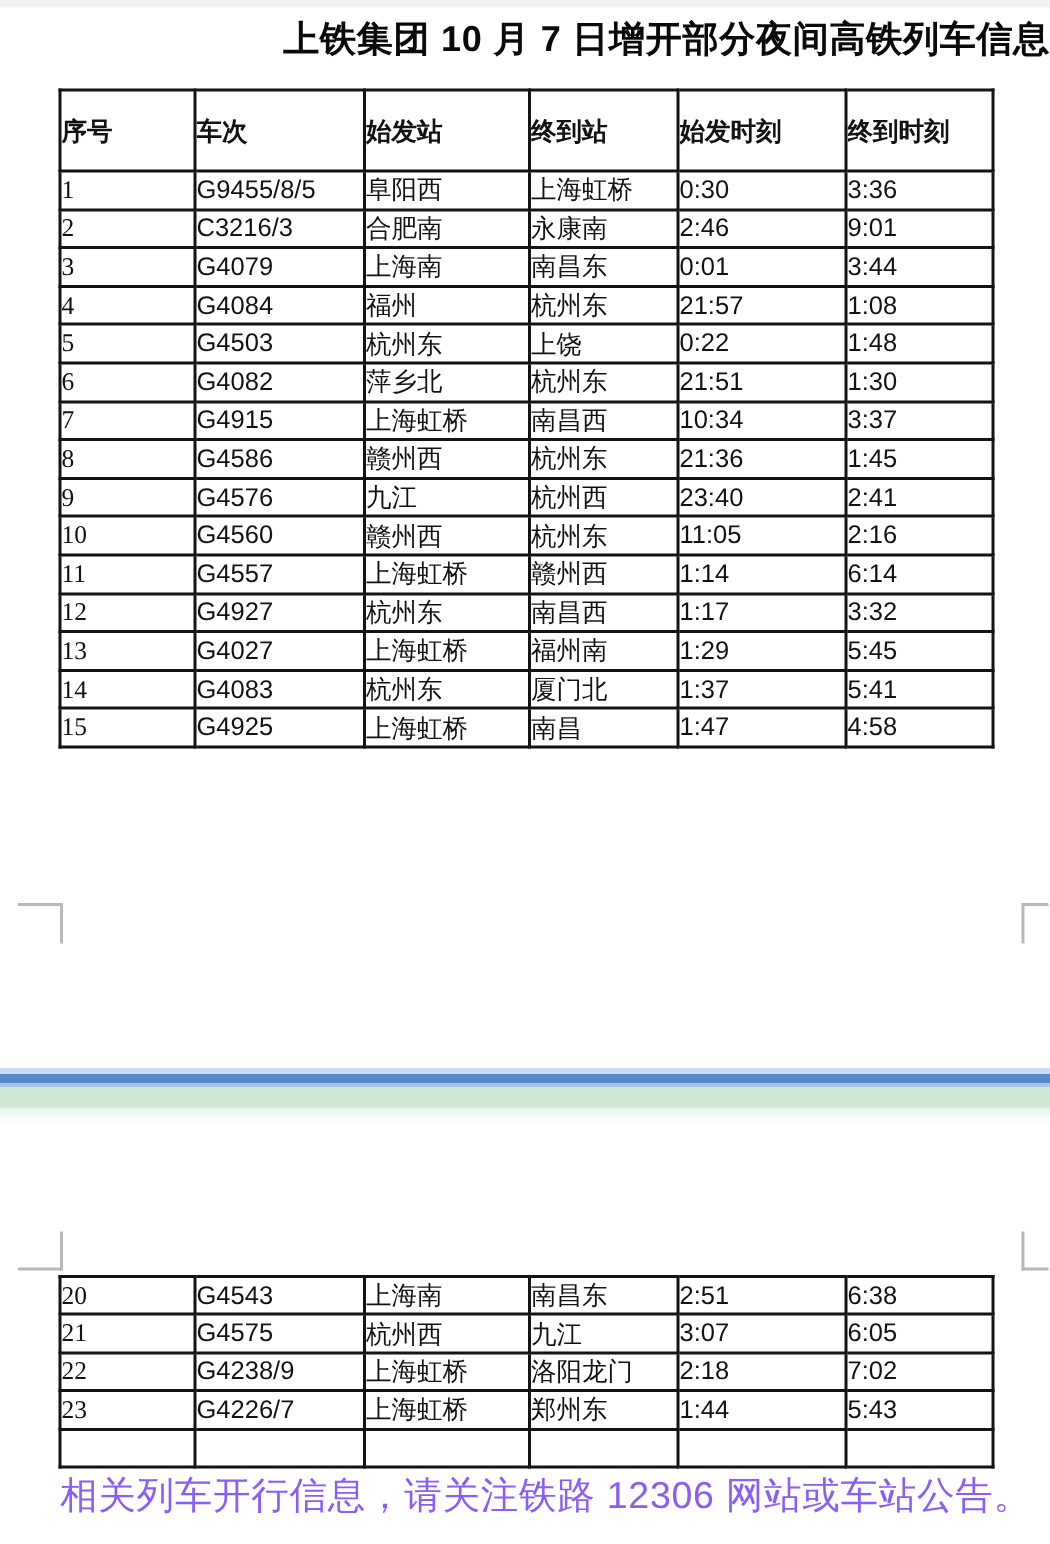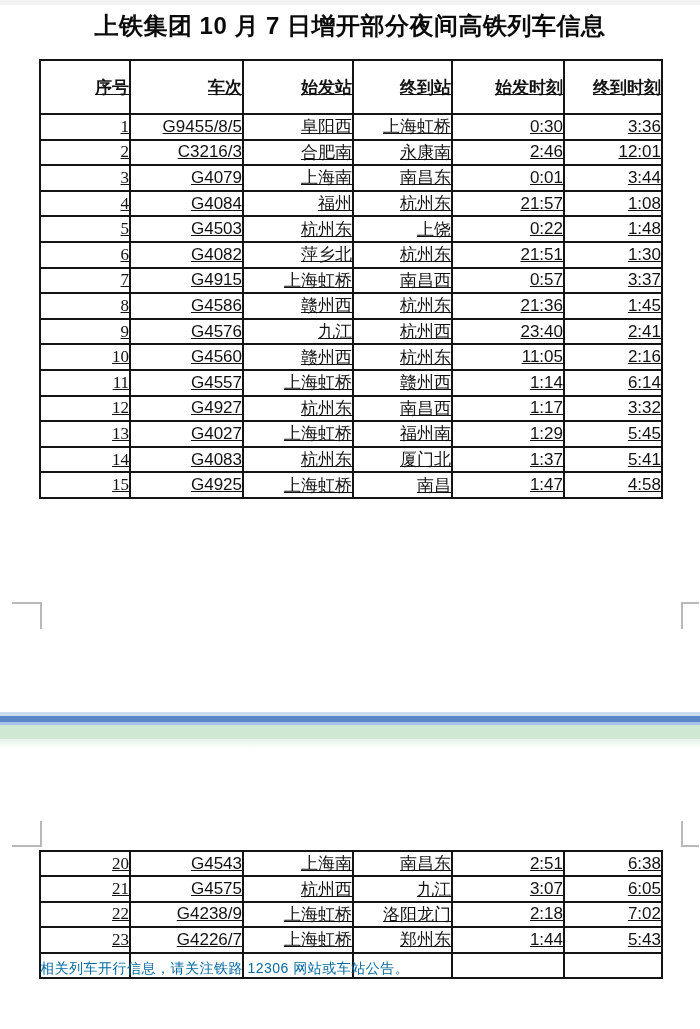--- a/index.html
+++ b/index.html
@@ -2,26 +2,26 @@
 <html><head>
 <meta charset="utf-8">
 <style>
   html,body{margin:0;padding:0;}
   body{
     width:700px;height:1029px;background:#ffffff;position:relative;
     font-family:"Liberation Sans",sans-serif;color:#121212;overflow:hidden;
   }
   .top-strip{position:absolute;top:0;left:0;width:700px;height:5px;background:#f2f2f2;}
   .title{
-    position:absolute;top:10px;left:0;width:700px;margin:0;text-align:center;
+    position:absolute;top:10px;left:0;width:700px;margin:0;text-align:right;
     font-size:24px;font-weight:700;letter-spacing:.5px;color:#0a0a0a;
   }
   table.train-table{
     position:absolute;left:39px;width:622px;border-collapse:collapse;table-layout:fixed;
-    text-align:right;background:#fff;text-decoration:underline;
+    text-align:left;background:#fff;
   }
   .t1{top:59px;}
   .t2{top:850px;}
   .train-table th,.train-table td{border:2px solid #141414;padding:0;overflow:hidden;white-space:nowrap;}
   .train-table th{height:52px;font-size:17px;font-weight:700;}
   .t1 td{height:23.6px;font-size:17px;}
   .t2 td{height:23.4px;font-size:17px;}
   .col-seq{font-family:"Liberation Serif",serif;font-size:16px;}
   .col-train,.col-time{font-family:"Liberation Sans",sans-serif;}
   
@@ -31,21 +31,21 @@
   .mark-t-left {top:821px;left:12px;width:28px;height:24px;border-bottom:2px solid #b9b9b9;border-right:2px solid #b9b9b9;}
   .mark-t-right{top:821px;left:681px;width:16px;height:24px;border-bottom:2px solid #b9b9b9;border-left:2px solid #b9b9b9;}
   
   .stripe{position:absolute;left:0;width:700px;}
   .stripe-lb1{top:712px;height:4px;}
   .stripe-blue{top:716px;height:6px;}
   .stripe-lb2{top:722px;height:3px;}
   .stripe-green{top:725px;height:14px;}
   .stripe-fade{top:739px;height:10px;background:linear-gradient(#e7f4eb,#ffffff);}
   .footer-note{
-    position:absolute;top:960px;left:40px;margin:0;font-size:14px;letter-spacing:.5px;color:#0369a1;
+    position:absolute;top:980px;left:40px;margin:0;font-size:25px;letter-spacing:.5px;color:#8b5cf6;
   }
 </style>
 </head>
 <body>
 
 <div class="top-strip"></div>
 
 <h1 class="title">上铁集团 10 月 7 日增开部分夜间高铁列车信息</h1>
 
 <table class="train-table t1">
@@ -75,21 +75,21 @@
         <td class="col-station">上海虹桥</td>
         <td class="col-time">0:30</td>
         <td class="col-time">3:36</td>
       </tr>
       <tr>
         <td class="col-seq">2</td>
         <td class="col-train">C3216/3</td>
         <td class="col-station">合肥南</td>
         <td class="col-station">永康南</td>
         <td class="col-time">2:46</td>
-        <td class="col-time">12:01</td>
+        <td class="col-time">9:01</td>
       </tr>
       <tr>
         <td class="col-seq">3</td>
         <td class="col-train">G4079</td>
         <td class="col-station">上海南</td>
         <td class="col-station">南昌东</td>
         <td class="col-time">0:01</td>
         <td class="col-time">3:44</td>
       </tr>
       <tr>
@@ -114,21 +114,21 @@
         <td class="col-station">萍乡北</td>
         <td class="col-station">杭州东</td>
         <td class="col-time">21:51</td>
         <td class="col-time">1:30</td>
       </tr>
       <tr>
         <td class="col-seq">7</td>
         <td class="col-train">G4915</td>
         <td class="col-station">上海虹桥</td>
         <td class="col-station">南昌西</td>
-        <td class="col-time">0:57</td>
+        <td class="col-time">10:34</td>
         <td class="col-time">3:37</td>
       </tr>
       <tr>
         <td class="col-seq">8</td>
         <td class="col-train">G4586</td>
         <td class="col-station">赣州西</td>
         <td class="col-station">杭州东</td>
         <td class="col-time">21:36</td>
         <td class="col-time">1:45</td>
       </tr>

